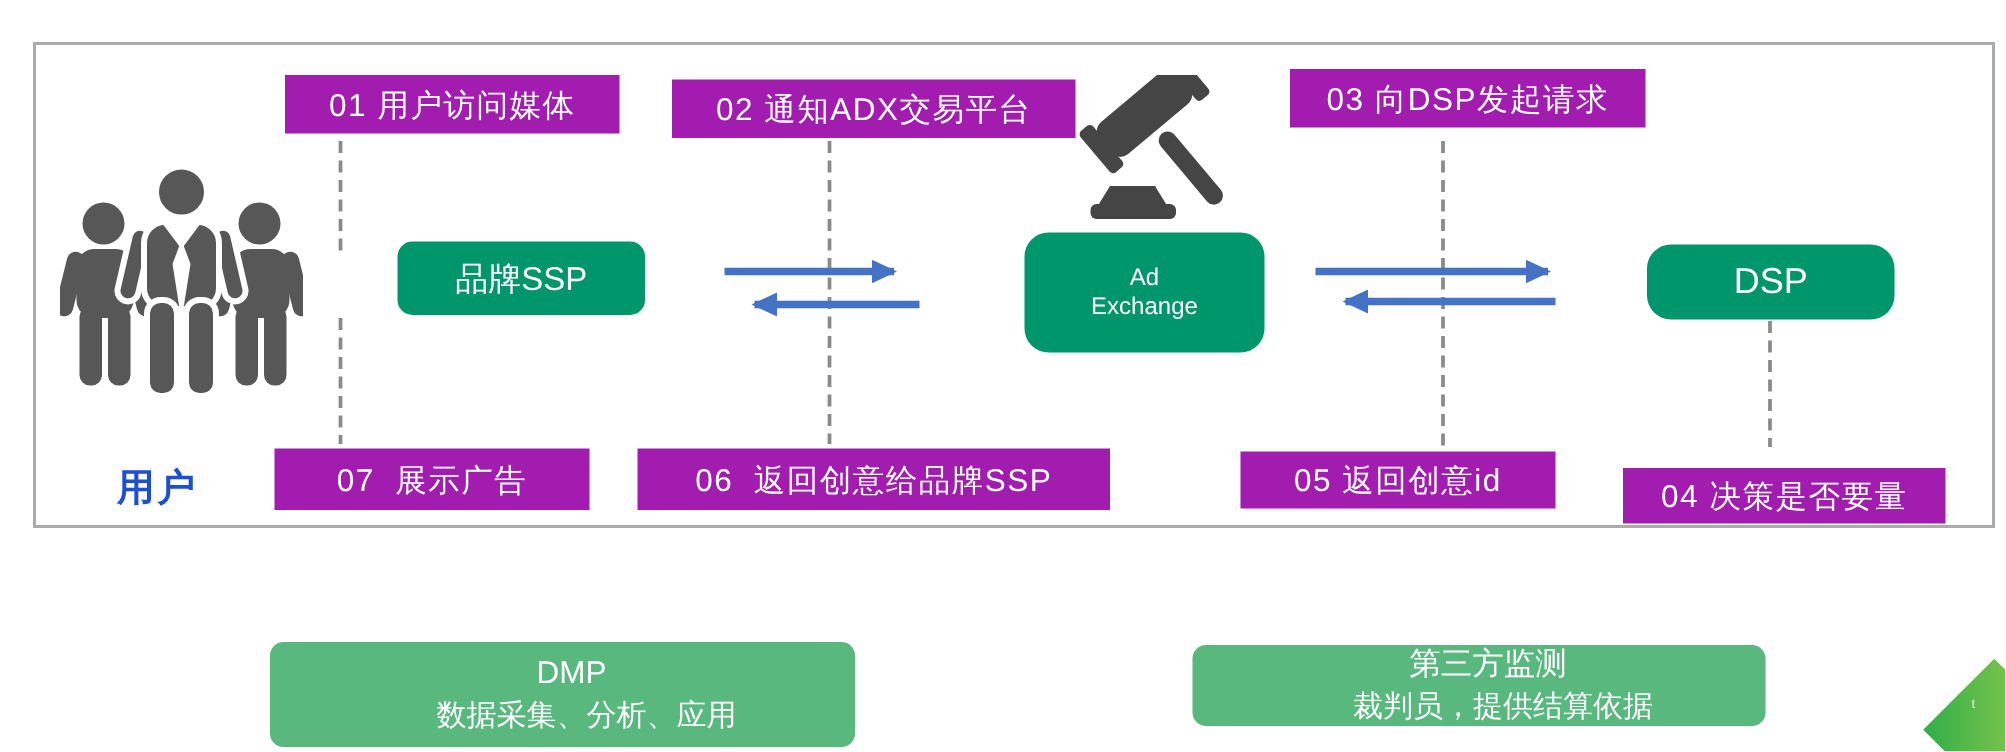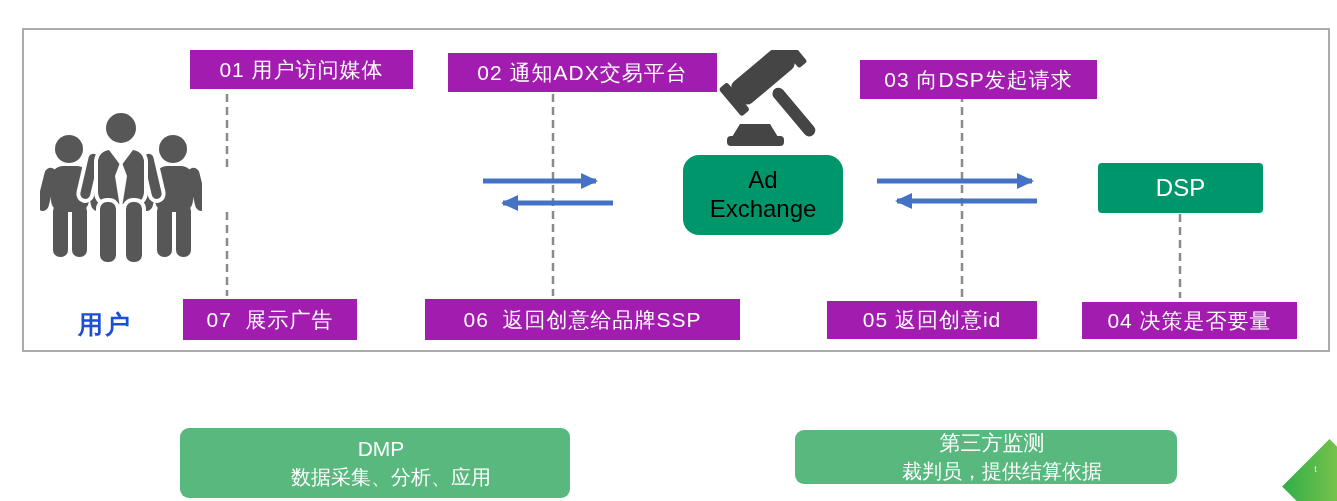--- a/index.html
+++ b/index.html
@@ -14,35 +14,35 @@
     border:2px solid #ababab; background:#ffffff; box-sizing:border-box;
   }
   
   .step{
     position:absolute; background:#a21caf; color:#ffffff;
     display:flex; align-items:center; justify-content:center;
     font-size:21px; letter-spacing:1px; white-space:pre; box-sizing:border-box;
   }
   .s01{left:190px; top:50px;  width:223px; height:39px;}
   .s02{left:448px; top:53px;  width:269px; height:39px;}
-  .s03{left:860px; top:60px;  width:237px; height:39px;}
-  .s07{left:183px; top:299px; width:174px; height:41px;}
+  .s03{left:860px; top:46px;  width:237px; height:39px;}
+  .s07{left:183px; top:299px; width:210px; height:41px;}
   .s06{left:425px; top:299px; width:315px; height:41px;}
   .s05{left:827px; top:301px; width:210px; height:38px;}
-  .s04{left:1082px;top:302px; width:215px; height:37px;}
+  .s04{left:1082px;top:312px; width:215px; height:37px;}
   
   .node{
     position:absolute; background:#00966b; color:#ffffff;
     display:flex; flex-direction:column; align-items:center; justify-content:center;
     text-align:center; box-sizing:border-box;
   }
   .node-ssp{left:265px; top:161px; width:165px; height:49px; border-radius:10px; font-size:22px;}
   .node-adx{left:683px; top:155px; width:160px; height:80px; border-radius:16px;
-            font-size:24px; color:#000000; line-height:1.2;}
-  .node-dsp{left:1098px;top:163px; width:165px; height:50px; border-radius:4px; font-size:24px;}
+            font-size:16px; color:#ffffff; line-height:1.2;}
+  .node-dsp{left:1098px;top:163px; width:165px; height:50px; border-radius:16px; font-size:24px;}
   
   .panel{
     position:absolute; background:#58b87e; color:#ffffff; border-radius:9px;
     display:flex; flex-direction:column; align-items:center; justify-content:center;
     text-align:center; line-height:1.35; box-sizing:border-box;padding-left:12px;
   }
   .panel .p-title{font-size:21px;}
   .panel .p-desc{font-size:20px;margin-left:20px;}
   .panel-dmp{left:180px; top:428px; width:390px; height:70px;}
   .panel-third{left:795px; top:430px; width:382px; height:54px;}
@@ -157,20 +157,23 @@
   </svg>
 
   <div class="step s01">01 用户访问媒体</div>
   <div class="step s02">02 通知ADX交易平台</div>
   <div class="step s03">03 向DSP发起请求</div>
   <div class="step s04">04 决策是否要量</div>
   <div class="step s05">05 返回创意id</div>
   <div class="step s06">06  返回创意给品牌SSP</div>
   <div class="step s07">07  展示广告</div>
 
+  <div class="node node-ssp">
+    <span>品牌SSP</span>
+  </div>
   <div class="node node-adx">
     <span>Ad</span>
     <span>Exchange</span>
   </div>
   <div class="node node-dsp">
     <span>DSP</span>
   </div>
 
   <div class="panel panel-dmp">
     <div class="p-title">DMP</div>

